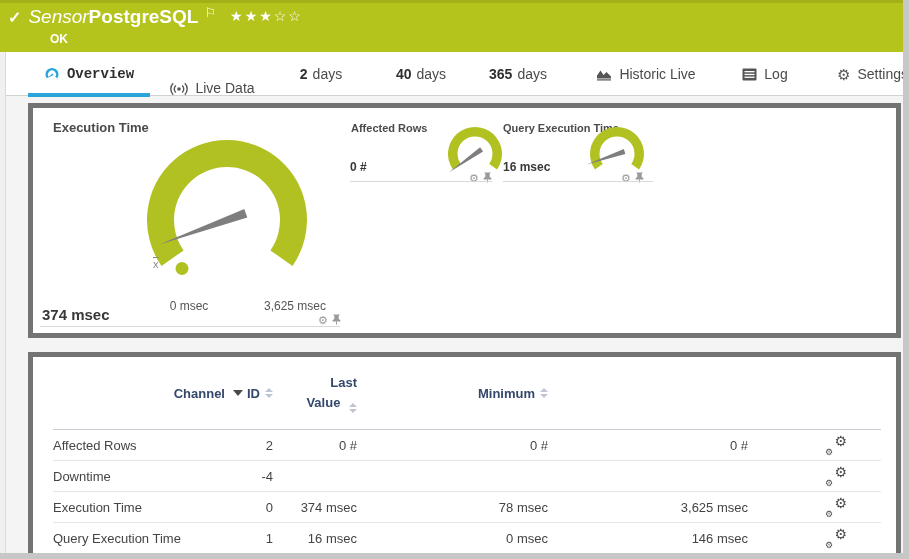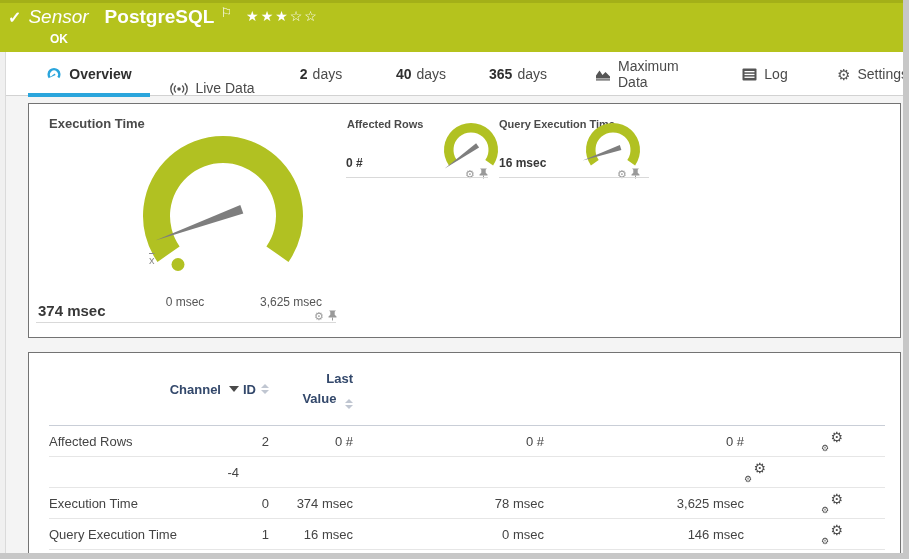--- a/index.html
+++ b/index.html
@@ -4,39 +4,39 @@
 <style>
   * { margin:0; padding:0; box-sizing:border-box; }
   body { font-family: "Liberation Sans", sans-serif; background:#e9e9e9; }
   .frame { position:relative; width:909px; height:559px; background:#f4f4f4; overflow:hidden; }
 
   
   .topbar { position:absolute; left:0; top:0; width:909px; height:52px;
             background:#b5c31d; border-top:3px solid #a3b018; color:#fff; }
   .topbar-row { position:absolute; left:8px; top:3px; display:flex; align-items:baseline; }
   .check-ico { font-size:16px; font-weight:bold; margin-right:7px; }
-  .sensor-type { font-style:italic; font-size:19px; margin-right:16px; }
+  .sensor-type { font-style:italic; font-size:19px; margin-right:0; }
   .sensor-name { font-weight:bold; font-size:19px; }
   .flag-ico { font-size:13px; margin-left:6px; position:relative; top:-6px; }
   .stars { font-size:14px; letter-spacing:2px; margin-left:14px; position:relative; top:-2px; }
   .status-ok { position:absolute; left:50px; top:29px; font-size:12px; font-weight:bold; }
 
   
   .tabbar { position:absolute; left:0; top:52px; width:909px; height:44px;
             background:#fff; border-bottom:1px solid #d2d2d2; }
   .tab { position:absolute; top:0; height:44px; display:flex; align-items:center;
          justify-content:center; font-size:14px; color:#4a4a4a; cursor:pointer; }
   .tab .ticon { display:inline-flex; margin-right:7px; }
   .tab .tnum { font-weight:bold; color:#2f2f2f; margin-right:5px; }
   .tab.active { color:#2f2f2f; font-weight:bold; }
   .tab.active .underline { position:absolute; left:0; right:0; bottom:-1px; height:4px; background:#2aa5dc; }
   .gear-glyph { font-size:15px; line-height:1; color:#555; }
 
   
-  .panel { position:absolute; background:#fff; border:1px solid #737373; }
+  .panel { position:absolute; background:#fff; border:5px solid #737373; }
   #panel-gauges { left:28px; top:103px; width:873px; height:235px; }
   #panel-table  { left:28px; top:352px; width:873px; height:207px; }
 
   .g-title { position:absolute; font-size:13px; font-weight:bold; color:#4a4a4a; }
   .g-title.mini { font-size:11px; }
   .g-value { position:absolute; font-size:15px; font-weight:bold; color:#383838; }
   .g-value.mini { font-size:12px; }
   .g-scale { position:absolute; font-size:12px; color:#555; width:90px; text-align:center; }
   .g-border { position:absolute; height:1px; background:#d9d9d9; }
   .g-icons { position:absolute; display:flex; align-items:center; gap:4px; color:#9a9a9a; }
@@ -81,21 +81,21 @@
       <span class="sensor-type">Sensor</span>
       <span class="sensor-name">PostgreSQL</span>
       <span class="flag-ico">⚐</span>
       <span class="stars">★★★☆☆</span>
     </div>
     <div class="status-ok">OK</div>
   </div>
 
   <div class="tabbar">
 
-    <div class="tab active" style="left:28px;width:122px;">
+    <div class="tab active" style="left:28px;width:122px;font-family:Liberation Mono, monospace;">
       <span class="ticon">
         <svg width="16" height="16" viewBox="0 0 16 16">
           <path d="M2.7 12.2 A6.5 6.5 0 1 1 13.3 12.2 L11.3 10.8 A4 4 0 1 0 4.7 10.8 Z" fill="#2aa5dc"></path>
           <polygon points="2.9,11.9 8.7,7.4 9.6,8.9" fill="#2aa5dc"></polygon>
         </svg>
       </span>
       <span>Overview</span>
       <span class="underline"></span>
     </div>
 
@@ -127,21 +127,21 @@
       <span>days</span>
     </div>
 
     <div class="tab" style="left:595px;width:102px;">
       <span class="ticon">
         <svg width="16" height="14" viewBox="0 0 16 14">
           <path d="M1 11.5 L1 8.5 4.5 3.5 7.5 8 10.5 5 15 9.5 15 11.5 Z" fill="#555"></path>
           <rect x="1" y="12.3" width="14" height="1.2" fill="#555"></rect>
         </svg>
       </span>
-      <span>Maximum Data</span>
+      <span>Historic Live</span>
     </div>
 
     <div class="tab" style="left:735px;width:60px;">
       <span class="ticon">
         <svg width="15" height="13" viewBox="0 0 15 13">
           <rect x="0.5" y="0.5" width="14" height="12" rx="1" fill="#555"></rect>
           <rect x="2.5" y="3" width="10" height="1.3" fill="#fff"></rect>
           <rect x="2.5" y="5.8" width="10" height="1.3" fill="#fff"></rect>
           <rect x="2.5" y="8.6" width="10" height="1.3" fill="#fff"></rect>
         </svg>
@@ -245,40 +245,48 @@
           <div class="two-line" style="text-align:right;">
             <div>Last</div>
             <div><span>Value</span>
               <span class="sort">
                   <i class="up"></i>
                   <i class="dn"></i>
                 </span>
             </div>
           </div>
         </div>
+        <div class="hcell r">
+          <span>Minimum</span>
+          <span class="sort">
+              <i class="up"></i>
+              <i class="dn"></i>
+            </span>
+        </div>
         <div></div>
           <div></div>
           <div></div>
       </div>
 
       <div class="trow tr">
         <div>Affected Rows</div>
         <div class="cell-r">2</div>
         <div class="cell-r">0 #</div>
         <div class="cell-r">0 #</div>
         <div class="cell-r">0 #</div>
         <div></div>
         <div class="gears-btn">
           <span class="g-big">⚙</span>
             <span class="g-small">⚙</span>
         </div>
         <div></div>
       </div>
 
       <div class="trow tr">
+        <div>Downtime</div>
         <div class="cell-r">-4</div>
         <div class="cell-r"></div>
         <div class="cell-r"></div>
         <div class="cell-r"></div>
         <div></div>
         <div class="gears-btn">
           <span class="g-big">⚙</span>
             <span class="g-small">⚙</span>
         </div>
         <div></div>

